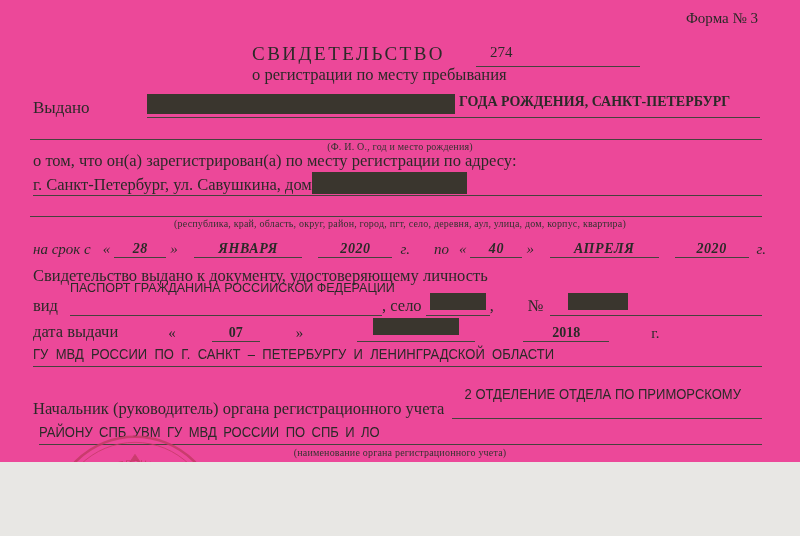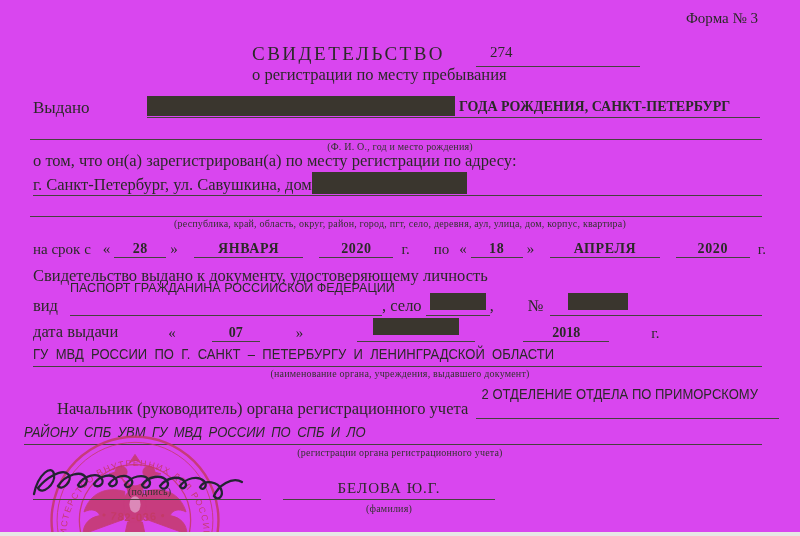--- a/index.html
+++ b/index.html
@@ -1,18 +1,18 @@
 <!DOCTYPE html>
 <html><head>
 <meta charset="utf-8">
 <style>
   html,body{margin:0;padding:0;background:#e8e7e4;}
   #page{
-    position:relative;width:800px;height:532px;overflow:hidden;
-    background:#d946ef;
+    position:relative;width:800px;height:462px;overflow:hidden;
+    background:#ec4899;
     font-family:"Liberation Serif","DejaVu Serif",serif;
     color:#2b2a28;
   }
   .abs{position:absolute;}
   .cond{font-family:"Liberation Sans","DejaVu Sans",sans-serif;font-size:13.5px;
         display:inline-block;transform:scaleX(.93);transform-origin:0 50%;white-space:nowrap;}
   .caption{font-size:10px;color:#33322f;letter-spacing:.2px;}
   .uline{border-bottom:1.4px solid #45433d;}
   .hr{border-top:1.4px solid #45433d;height:0;}
   .redact{background:#3a362e;display:inline-block;}
@@ -28,48 +28,48 @@
 <div id="page">
 
   <div class="abs" style="top:10px;right:42px;font-size:15px;">Форма № 3</div>
 
   <div class="abs" style="top:43px;left:252px;font-size:19px;letter-spacing:2.5px;">СВИДЕТЕЛЬСТВО</div>
   <div class="abs uline" style="top:44px;left:476px;width:150px;height:22px;font-size:15px;padding-left:14px;">274</div>
   <div class="abs" style="top:65px;left:252px;font-size:16.5px;">о регистрации по месту пребывания</div>
 
   <div class="abs row" style="top:95px;left:33px;right:40px;height:23px;">
     <span class="lbl" style="width:114px;font-size:17px;">Выдано</span>
-    <span class="row uline" style="flex:1;height:23px;align-items:flex-end;">
+    <span class="row uline" style="flex:1;height:23px;align-items:flex-start;">
       <span class="redact" style="width:308px;height:20px;margin-bottom:1px;"></span>
       <span style="font-weight:bold;font-size:14px;padding:0 4px 2px 4px;white-space:nowrap;">ГОДА РОЖДЕНИЯ, САНКТ-ПЕТЕРБУРГ</span>
     </span>
   </div>
   <div class="abs hr" style="top:139px;left:30px;right:38px;"></div>
   <div class="abs caption" style="top:141px;left:0;right:0;text-align:center;">(Ф. И. О., год и место рождения)</div>
 
   <div class="abs lbl" style="top:151px;left:33px;">о том, что он(а) зарегистрирован(а) по месту регистрации по адресу:</div>
 
   <div class="abs row" style="top:170px;left:33px;right:38px;height:25px;border-bottom:1.4px solid #45433d;">
     <span class="lbl">г. Санкт-Петербург, ул. Савушкина, дом</span>
     <span class="redact" style="width:155px;height:22px;margin-bottom:1px;"></span>
   </div>
   <div class="abs hr" style="top:216px;left:30px;right:38px;"></div>
   <div class="abs caption" style="top:218px;left:0;right:0;text-align:center;">(республика, край, область, округ, район, город, пгт, село, деревня, аул, улица, дом, корпус, квартира)</div>
 
-  <div class="abs row" style="top:235px;left:33px;right:34px;height:23px;font-size:15px;">
+  <div class="abs row" style="top:235px;left:33px;right:34px;height:23px;font-size:15px;font-style:italic;">
     <span style="white-space:nowrap;">на срок с</span>
     <span class="q" style="margin-left:8px;">«</span>
     <span class="cell bold-val" style="width:52px;">28</span>
     <span class="q">»</span>
     <span class="cell bold-val" style="flex:1.1;margin-left:12px;">ЯНВАРЯ</span>
     <span class="cell bold-val" style="width:74px;margin-left:16px;">2020</span>
     <span style="margin-left:8px;">г.</span>
     <span style="margin-left:24px;">по</span>
     <span class="q" style="margin-left:6px;">«</span>
-    <span class="cell bold-val" style="width:52px;">18</span>
+    <span class="cell bold-val" style="width:52px;">40</span>
     <span class="q">»</span>
     <span class="cell bold-val" style="flex:1.1;margin-left:12px;">АПРЕЛЯ</span>
     <span class="cell bold-val" style="width:74px;margin-left:16px;">2020</span>
     <span style="margin-left:8px;">г.</span>
   </div>
 
   <div class="abs lbl" style="top:266px;left:33px;">Свидетельство выдано к документу, удостоверяющему личность</div>
 
   <div class="abs row" style="top:292px;left:33px;right:38px;height:24px;">
     <span class="lbl" style="margin-right:12px;">вид</span>
@@ -95,32 +95,31 @@
     <span class="cell" style="width:118px;margin-left:18px;">
       <span class="redact" style="width:86px;height:17px;margin-bottom:1px;"></span>
     </span>
     <span class="cell" style="width:86px;margin-left:16px;font-size:14px;font-weight:bold;">2018</span>
     <span style="margin-left:10px;font-size:15px;">г.</span>
   </div>
 
   <div class="abs" style="top:345px;left:33px;right:38px;height:21px;border-bottom:1.4px solid #45433d;">
     <span class="cond" style="word-spacing:4px;font-size:14px;">ГУ МВД РОССИИ ПО Г. САНКТ – ПЕТЕРБУРГУ И ЛЕНИНГРАДСКОЙ ОБЛАСТИ</span>
   </div>
-  <div class="abs caption" style="top:368px;left:0;right:0;text-align:center;">(наименование органа, учреждения, выдавшего документ)</div>
 
-  <div class="abs row" style="top:395px;left:33px;right:38px;height:24px;margin-left:24px;">
+  <div class="abs row" style="top:395px;left:33px;right:38px;height:24px;">
     <span class="lbl" style="margin-right:8px;">Начальник (руководитель) органа регистрационного учета</span>
     <span class="cell" style="flex:1;text-align:right;padding-bottom:15px;">
       <span class="cond" style="padding-left:6px;font-size:14px;">2 ОТДЕЛЕНИЕ ОТДЕЛА  ПО ПРИМОРСКОМУ</span>
     </span>
   </div>
-  <div class="abs" style="top:423px;left:24px;right:38px;height:21px;border-bottom:1.4px solid #45433d;font-style:italic;">
+  <div class="abs" style="top:423px;left:39px;right:38px;height:21px;border-bottom:1.4px solid #45433d;">
     <span class="cond" style="word-spacing:3px;font-size:14px;">РАЙОНУ СПБ УВМ  ГУ  МВД РОССИИ  ПО СПБ  И  ЛО</span>
   </div>
-  <div class="abs caption" style="top:447px;left:0;right:0;text-align:center;">(регистрации органа регистрационного учета)</div>
+  <div class="abs caption" style="top:447px;left:0;right:0;text-align:center;">(наименование органа регистрационного учета)</div>
 
   <svg class="abs" style="top:434px;left:40px;" width="190" height="102" viewBox="0 0 190 110">
     <g fill="none" stroke="#c43a66" opacity="0.85">
       <circle cx="95" cy="93" r="90" stroke-width="2.6"></circle>
       <circle cx="95" cy="93" r="84" stroke-width="1"></circle>
       <circle cx="95" cy="93" r="60" stroke-width="1.4"></circle>
     </g>
     <defs>
       <path id="ringTop" d="M 28,140 A 74,74 0 1 1 162,140"></path>
       <path id="numArc" d="M 45,88 Q 95,100 145,88"></path>

